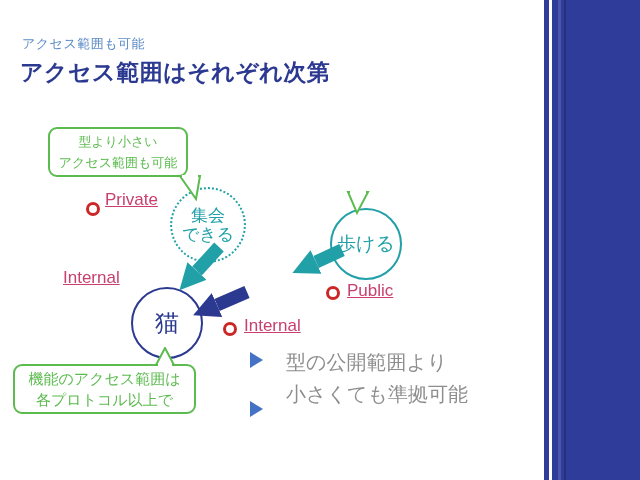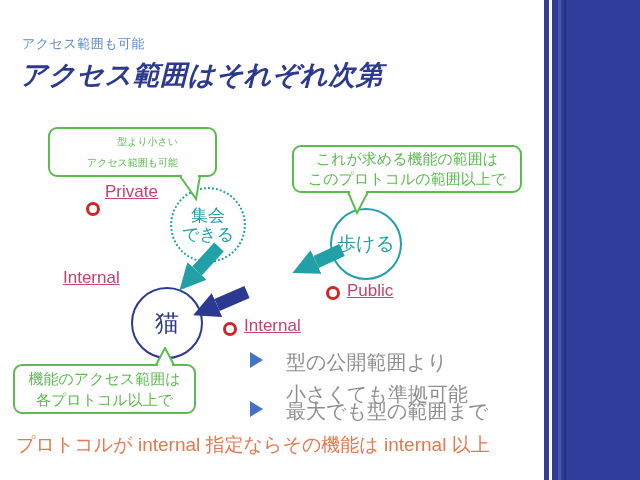--- a/index.html
+++ b/index.html
@@ -5,31 +5,31 @@
   html,body { margin:0; padding:0; }
   .slide {
     position:relative; width:640px; height:480px; background:#ffffff;
     overflow:hidden;
     font-family:"Liberation Sans","DejaVu Sans",sans-serif;
   }
   .abs { position:absolute; }
 
   
   .kicker { left:22px; top:35px; font-size:13px; color:var(--kicker_blue,#5C8BC9); letter-spacing:0.5px; }
-  .title  { left:20px; top:57px; font-size:27px; font-weight:bold; color:var(--navy,#2B3990); letter-spacing:0.5px;font-style:italic; }
+  .title  { left:20px; top:57px; font-size:23px; font-weight:bold; color:var(--navy,#2B3990); letter-spacing:0.5px; }
 
   
   .bubble {
     border:2px solid var(--green,#5CBB4F); border-radius:9px; background:#fff;
     color:var(--green,#5CBB4F); text-align:center;
     display:flex; align-items:center; justify-content:center;
     box-sizing:border-box; z-index:2;
   }
   .pre { white-space:pre-line; }
-  .bubble.tl { left:48px;  top:127px; width:169px; height:50px; font-size:10px; line-height:21px;text-align:right; }
+  .bubble.tl { left:48px;  top:127px; width:140px; height:50px; font-size:13px; line-height:21px; }
   .bubble.tr { left:292px; top:145px; width:230px; height:48px; font-size:15px; line-height:20px; }
   .bubble.bl { left:13px;  top:364px; width:183px; height:50px; font-size:15px; line-height:21px;justify-content:center; }
   .tail { z-index:3; }
 
   
   .node {
     border-radius:50%; box-sizing:border-box; background:transparent;
     display:flex; align-items:center; justify-content:center;
     text-align:center; font-weight:normal; z-index:1; background:#fff;
   }
@@ -42,21 +42,21 @@
                  border:2px solid var(--teal,#22A0A8); color:var(--teal,#22A0A8); font-size:19px; }
   .node.cat    { left:131px; top:287px; width:72px; height:72px;
                  border:2px solid var(--navy,#2B3990); color:var(--navy,#2B3990); font-size:24px; }
 
   
   .ring { width:8px; height:8px; border:3px solid var(--red,#CC2727); border-radius:50%; z-index:4; }
   .r-private  { left:86px;  top:202px; }
   .r-public   { left:326px; top:286px; }
   .r-internal { left:223px; top:322px; }
   .alabel { font-size:17px; color:var(--pink,#C9406E); text-decoration:underline; z-index:4; }
-  .l-private   { left:105px; top:182px; }
+  .l-private   { left:105px; top:190px; }
   .l-internal1 { left:63px;  top:268px; }
   .l-public    { left:347px; top:281px; }
   .l-internal2 { left:244px; top:316px; }
 
   
   .arrows { left:0; top:0; z-index:5; pointer-events:none; }
 
   
   .tri { width:0; height:0; border-left:13px solid var(--bullet_blue,#4473C5);
          border-top:8px solid transparent; border-bottom:8px solid transparent; }
@@ -85,24 +85,20 @@
 
   <div class="abs bubble tl">
     <span class="pre">型より小さい
 アクセス範囲も可能</span>
   </div>
   <svg class="abs tail" style="left:176px; top:175px;" width="30" height="26">
     <polygon points="4,1 24,1 20,24" fill="#ffffff" style="stroke:var(--green,#5CBB4F)" stroke-width="2"></polygon>
     <rect x="6" y="0" width="16" height="3" fill="#ffffff"></rect>
   </svg>
 
-  <div class="abs bubble tr">
-    <span class="pre">これが求める機能の範囲は
-このプロトコルの範囲以上で</span>
-  </div>
   <svg class="abs tail" style="left:345px; top:191px;" width="28" height="25">
     <polygon points="3,1 23,1 12,22" fill="#ffffff" style="stroke:var(--green,#5CBB4F)" stroke-width="2"></polygon>
     <rect x="5" y="0" width="16" height="3" fill="#ffffff"></rect>
   </svg>
 
   <div class="abs bubble bl">
     <span class="pre">機能のアクセス範囲は
 各プロトコル以上で</span>
   </div>
   <svg class="abs tail" style="left:152px; top:347px;" width="26" height="20">
@@ -143,23 +139,21 @@
   <div class="abs ring r-public"></div>
   <div class="abs alabel l-public">Public</div>
 
   <div class="abs ring r-internal"></div>
   <div class="abs alabel l-internal2">Internal</div>
 
   <div class="abs tri b1"></div>
   <div class="abs bullet-text pre bt1">型の公開範囲より
 小さくても準拠可能</div>
   <div class="abs tri b2"></div>
-  <div class="abs bullet-text pre bt2">最大でも型の範囲まで</div>
 
-  <div class="abs footer">プロトコルが internal 指定ならその機能は internal 以上</div>
 
   <div class="abs stripe"></div>
   <div class="abs panel">
     <div class="panel-line"></div>
     <div class="panel-line2"></div>
   </div>
 
 </div>
 
 </body></html>

